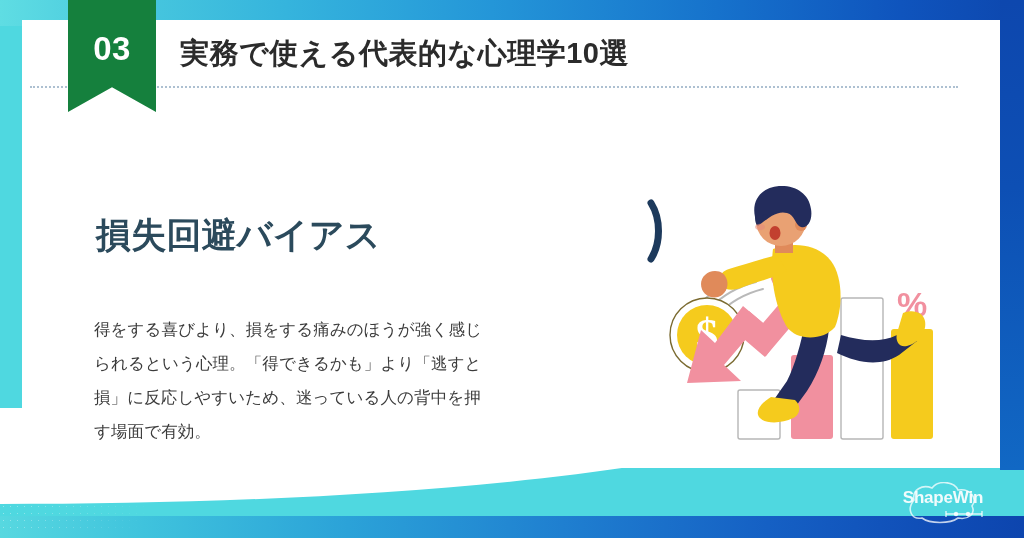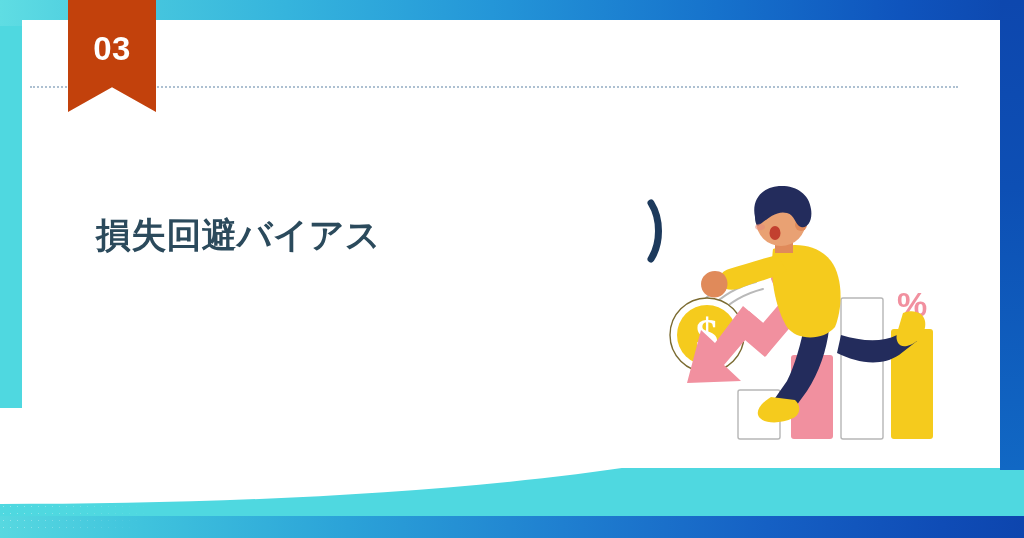--- a/index.html
+++ b/index.html
@@ -97,21 +97,21 @@
     height: 2px;
     border-top: 2px dotted #9fb6c9;
     opacity: .85;
   }
   .ribbon {
     position: absolute;
     left: 68px;
     top: 0;
     width: 88px;
     height: 112px;
-    background: #c2410c;
+    background: #15803d;
     -webkit-clip-path: polygon(0 0, 100% 0, 100% 100%, 50% 78%, 0 100%);
     clip-path: polygon(0 0, 100% 0, 100% 100%, 50% 78%, 0 100%);
     display: flex;
     align-items: flex-start;
     justify-content: center;
   }
   .ribbon-num {
     margin-top: 32px;
     color: #ffffff;
     font-size: 33px;
@@ -204,25 +204,32 @@
   <div class="dot-grid"></div>
 
   <div class="card"></div>
 
   <div class="dotted-rule"></div>
 
   <div class="ribbon">
     <span class="ribbon-num">03</span>
   </div>
 
+  <div class="header-title">実務で使える代表的な心理学10選</div>
 
   <div class="heading">
     <span class="heading-line">損失回避バイアス</span>
   </div>
 
+  <div class="body-copy">
+    <span class="body-line">得をする喜びより、損をする痛みのほうが強く感じ</span>
+    <span class="body-line">られるという心理。「得できるかも」より「逃すと</span>
+    <span class="body-line">損」に反応しやすいため、迷っている人の背中を押</span>
+    <span class="body-line">す場面で有効。</span>
+  </div>
 
   <svg class="illustration" viewBox="0 0 340 262">
 
     <g fill="none" stroke="#1d3a5c" stroke-width="7" stroke-linecap="round">
       <path d="M-10,22 C-2,36 -2,58 -10,72"></path>
       <path d="M6,20 C16,36 16,60 6,76"></path>
     </g>
 
     <g fill="none" stroke="#b9b9b9" stroke-width="2" stroke-linecap="round">
       <path d="M58,118 C72,104 88,96 104,92"></path>
@@ -289,14 +296,25 @@
                C112,44 110,40 110,34 Z" fill="#232c5c"></path>
 
       <ellipse cx="130" cy="50" rx="5.5" ry="7" fill="#c2402f"></ellipse>
 
       <circle cx="120" cy="34" r="2.6" fill="#232c5c"></circle>
 
       <ellipse cx="115" cy="44" rx="5" ry="3.2" fill="#e88a7a" opacity=".55"></ellipse>
     </g>
   </svg>
 
+  <div class="logo">
+    <svg viewBox="0 0 106 42" width="106" height="42">
+      <path d="M24,18 C22,8 32,2 42,6 C48,-2 64,-1 68,8 C80,6 88,16 82,24
+               C86,32 78,38 68,36 C60,42 40,42 32,36 C22,38 16,28 24,18 Z" fill="none" stroke="#ffffff" stroke-width="1.6" opacity=".75"></path>
+      <path d="M56,32 L92,32" stroke="#ffffff" stroke-width="1.4" opacity=".8"></path>
+      <path d="M56,29 L56,35 M92,29 L92,35" stroke="#ffffff" stroke-width="1.4" opacity=".8"></path>
+      <circle cx="66" cy="32" r="2.2" fill="#ffffff" opacity=".85"></circle>
+      <circle cx="78" cy="32" r="2.2" fill="#ffffff" opacity=".85"></circle>
+    </svg>
+    <div class="logo-text">ShapeWin</div>
+  </div>
 
 </div>
 
 </body></html>

